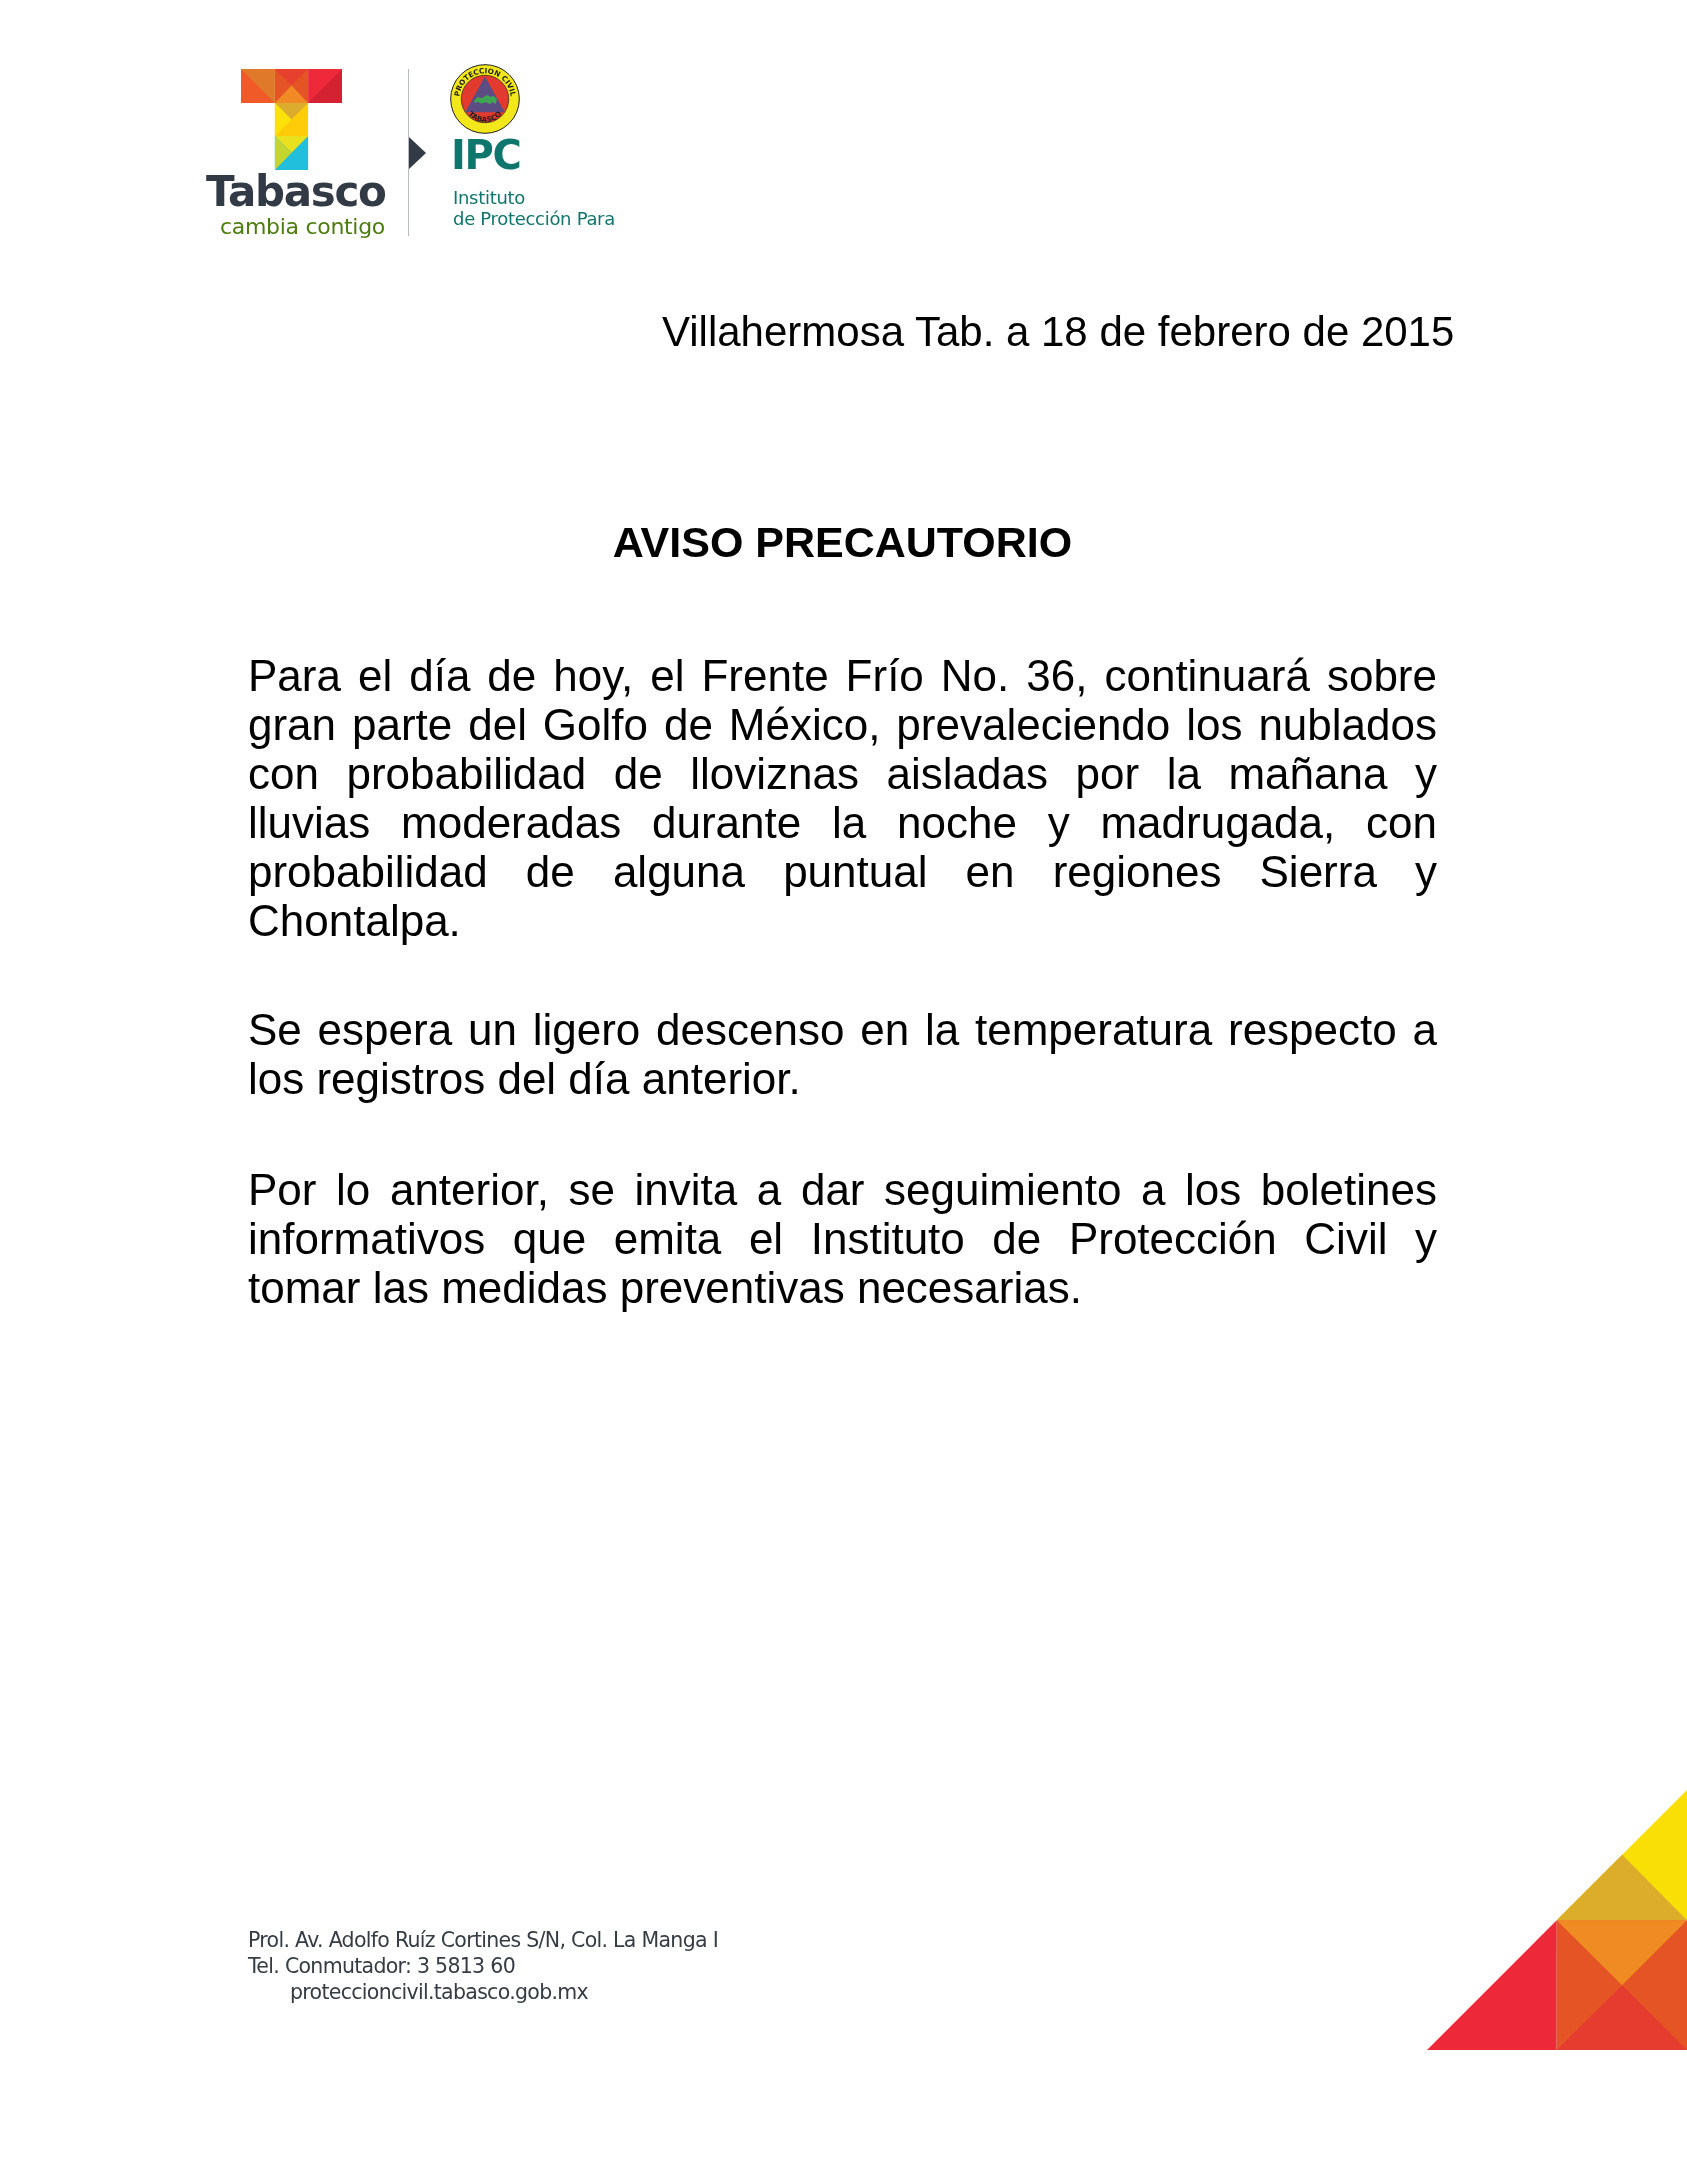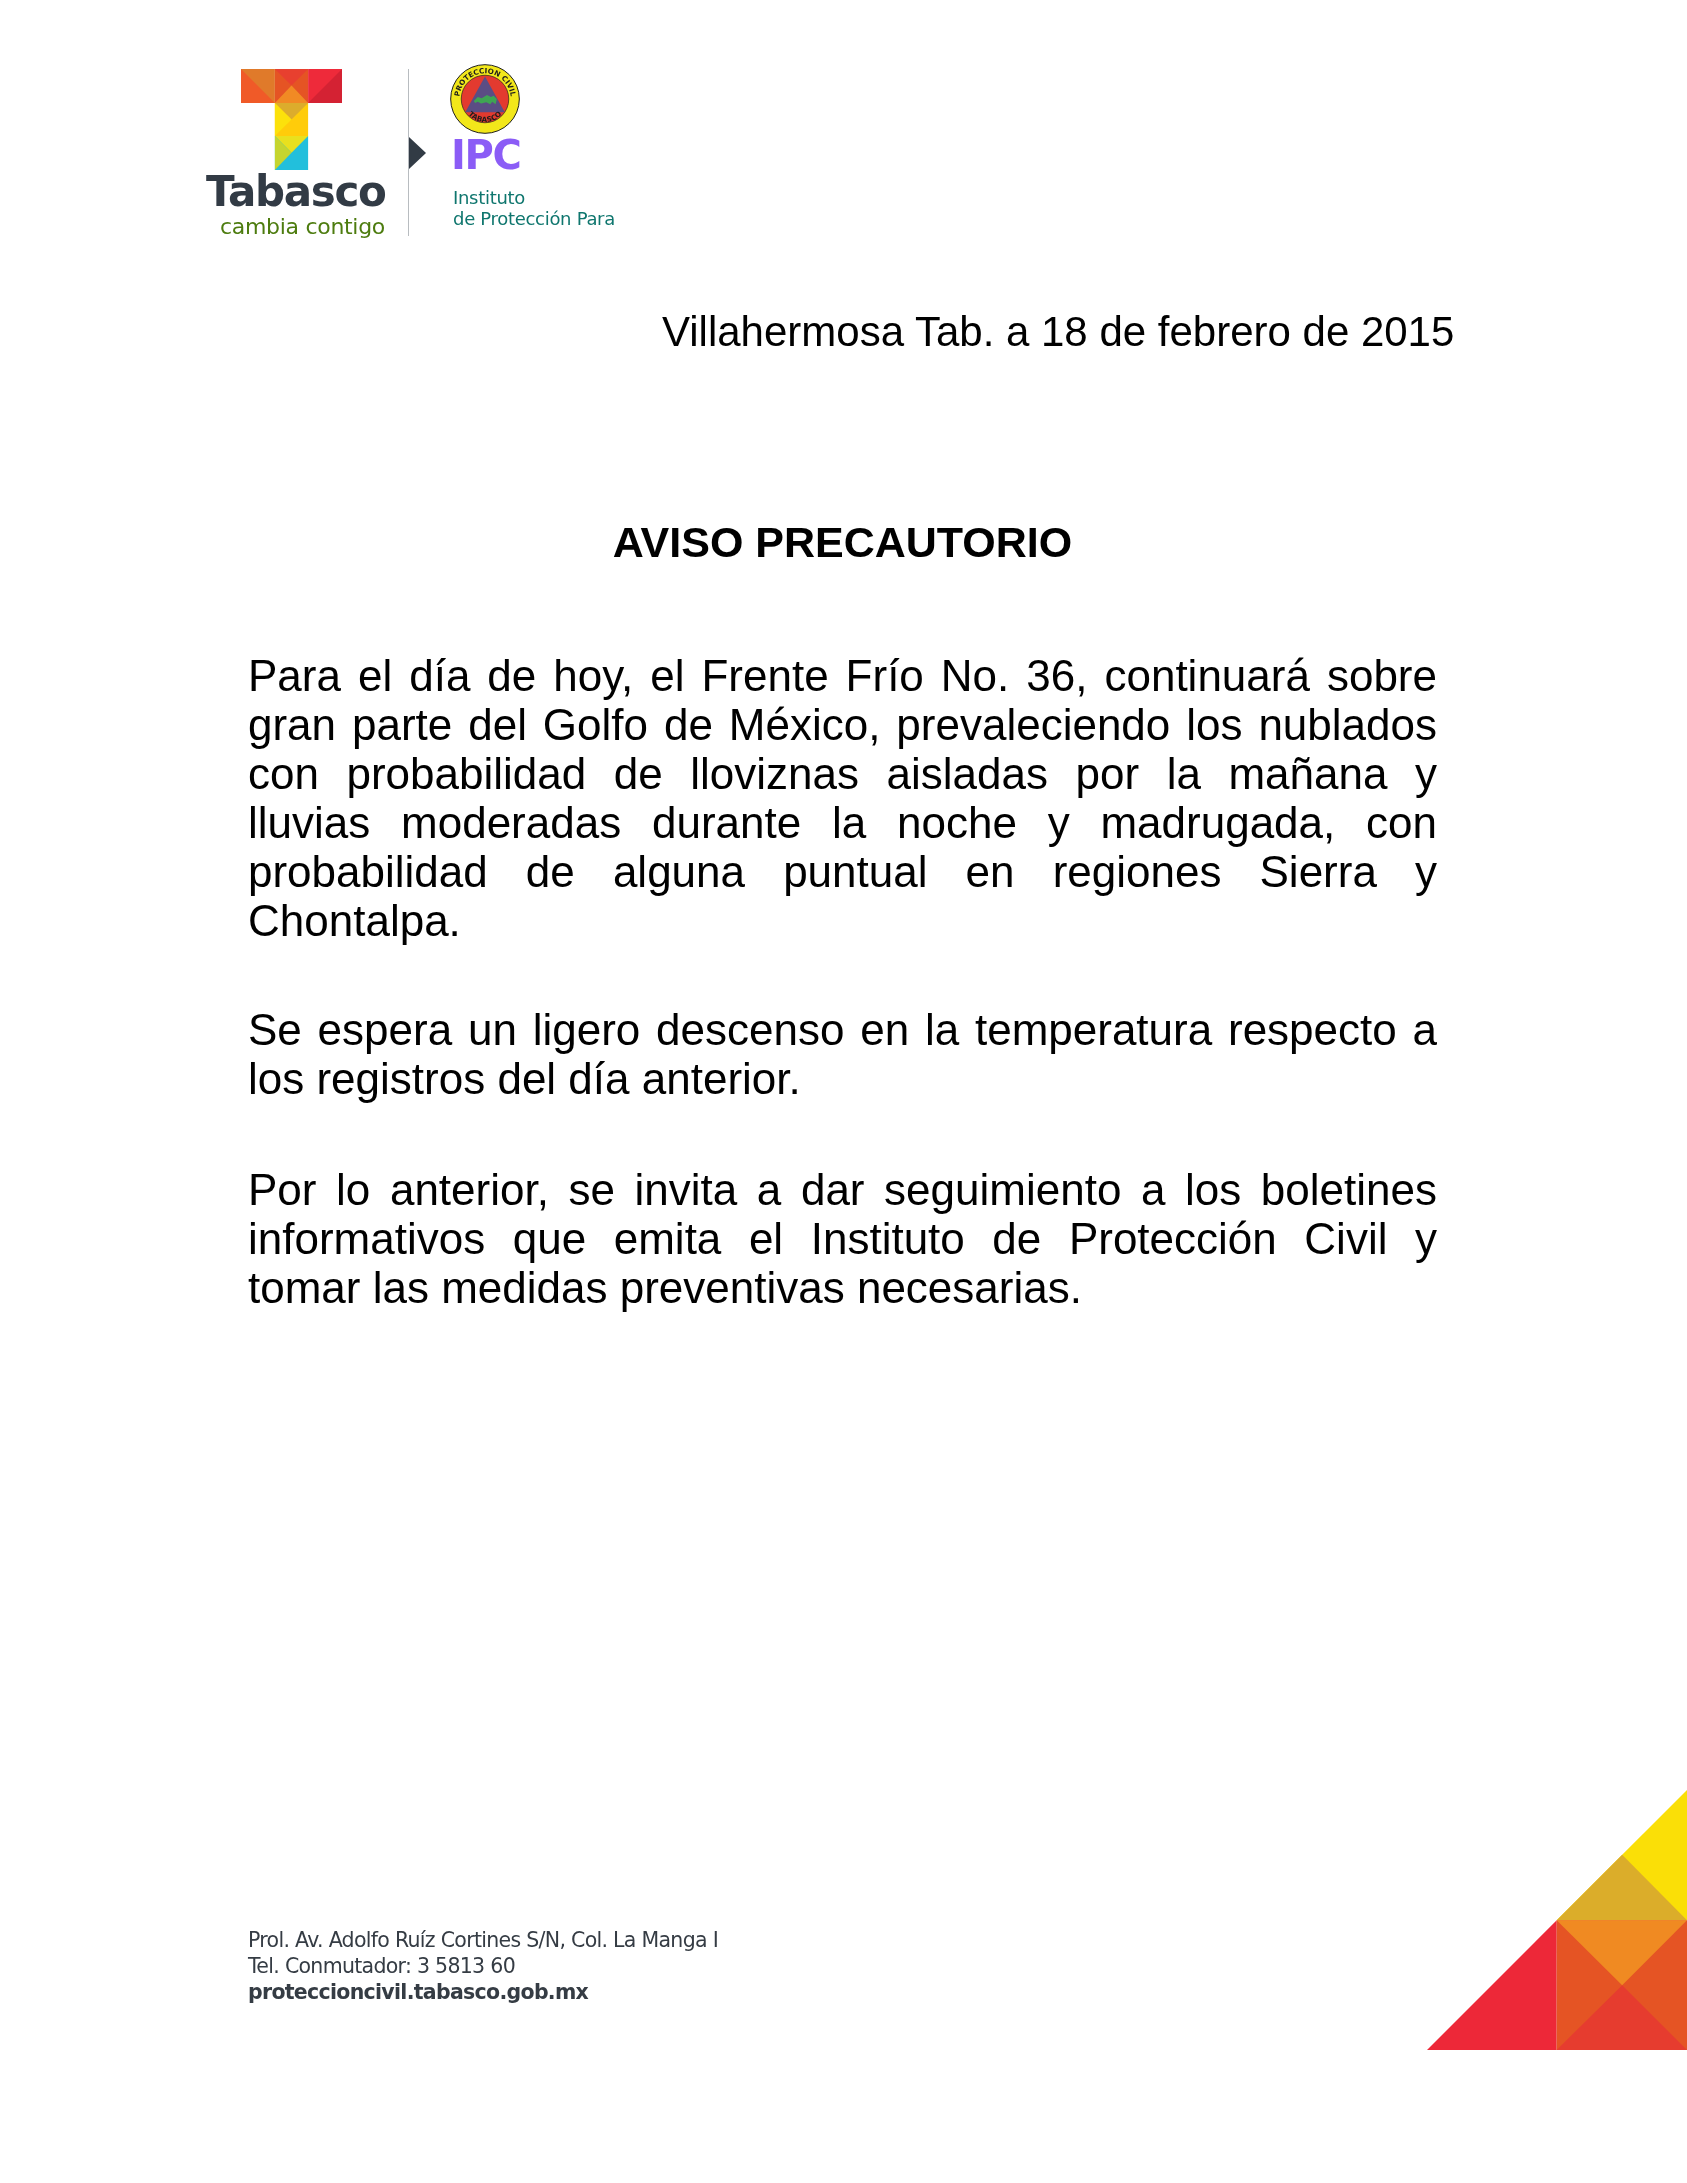--- a/index.html
+++ b/index.html
@@ -19,21 +19,21 @@
     font-size: 22px; line-height: 28px; color: #4d7c0f; letter-spacing: -0.3px;
   }
   .v-divider { left: 408px; top: 69px; width: 1.3px; height: 167px; background: #b8bcc0; }
   .arrow { left: 409px; top: 137px; width: 0; height: 0;
     border-top: 16.5px solid transparent; border-bottom: 16.5px solid transparent;
     border-left: 17px solid #323b45; }
   .seal { left: 450px; top: 64px; width: 70px; height: 70px; }
   .ipc-word {
     left: 451px; top: 131px;
     font-family: "DejaVu Sans", sans-serif; font-weight: bold;
-    font-size: 40px; line-height: 48px; color: #8b5cf6; letter-spacing: -1.3px;
+    font-size: 40px; line-height: 48px; color: #0f766e; letter-spacing: -1.3px;
   }
   .ipc-line1, .ipc-line2 {
     left: 453px; font-family: "DejaVu Sans", sans-serif;
     font-size: 18px; color: #0f766e; letter-spacing: -0.3px; white-space: nowrap;
   }
   .ipc-line1 { top: 187px; line-height: 22.5px; }
   .ipc-line2 { top: 208px; line-height: 22.5px; }
 
   
   .date-line {
@@ -53,21 +53,21 @@
   }
   .p1 { top: 651px; }
   .p2 { top: 1005px; }
   .p3 { top: 1165px; }
 
   
   .footer { left: 248px; top: 1927px; width: 595px;
     font-family: "DejaVu Sans", sans-serif; font-size: 20.5px; line-height: 26px;
     color: #353c44; letter-spacing: -0.7px; }
   .footer div { white-space: nowrap; }
-  .footer .web { font-weight: bold; }
+  .footer .web { font-weight: normal; margin-left: 42px; }
 
   .corner { left: 1427px; top: 1790px; width: 260px; height: 260px; }
 </style>
 </head>
 <body>
 
 <div class="abs t-logo">
   <svg width="101" height="101" viewBox="0 0 152 152">
 
     <polygon points="0,0 51,0 51,51 0,51" fill="#e07a2a"></polygon>

